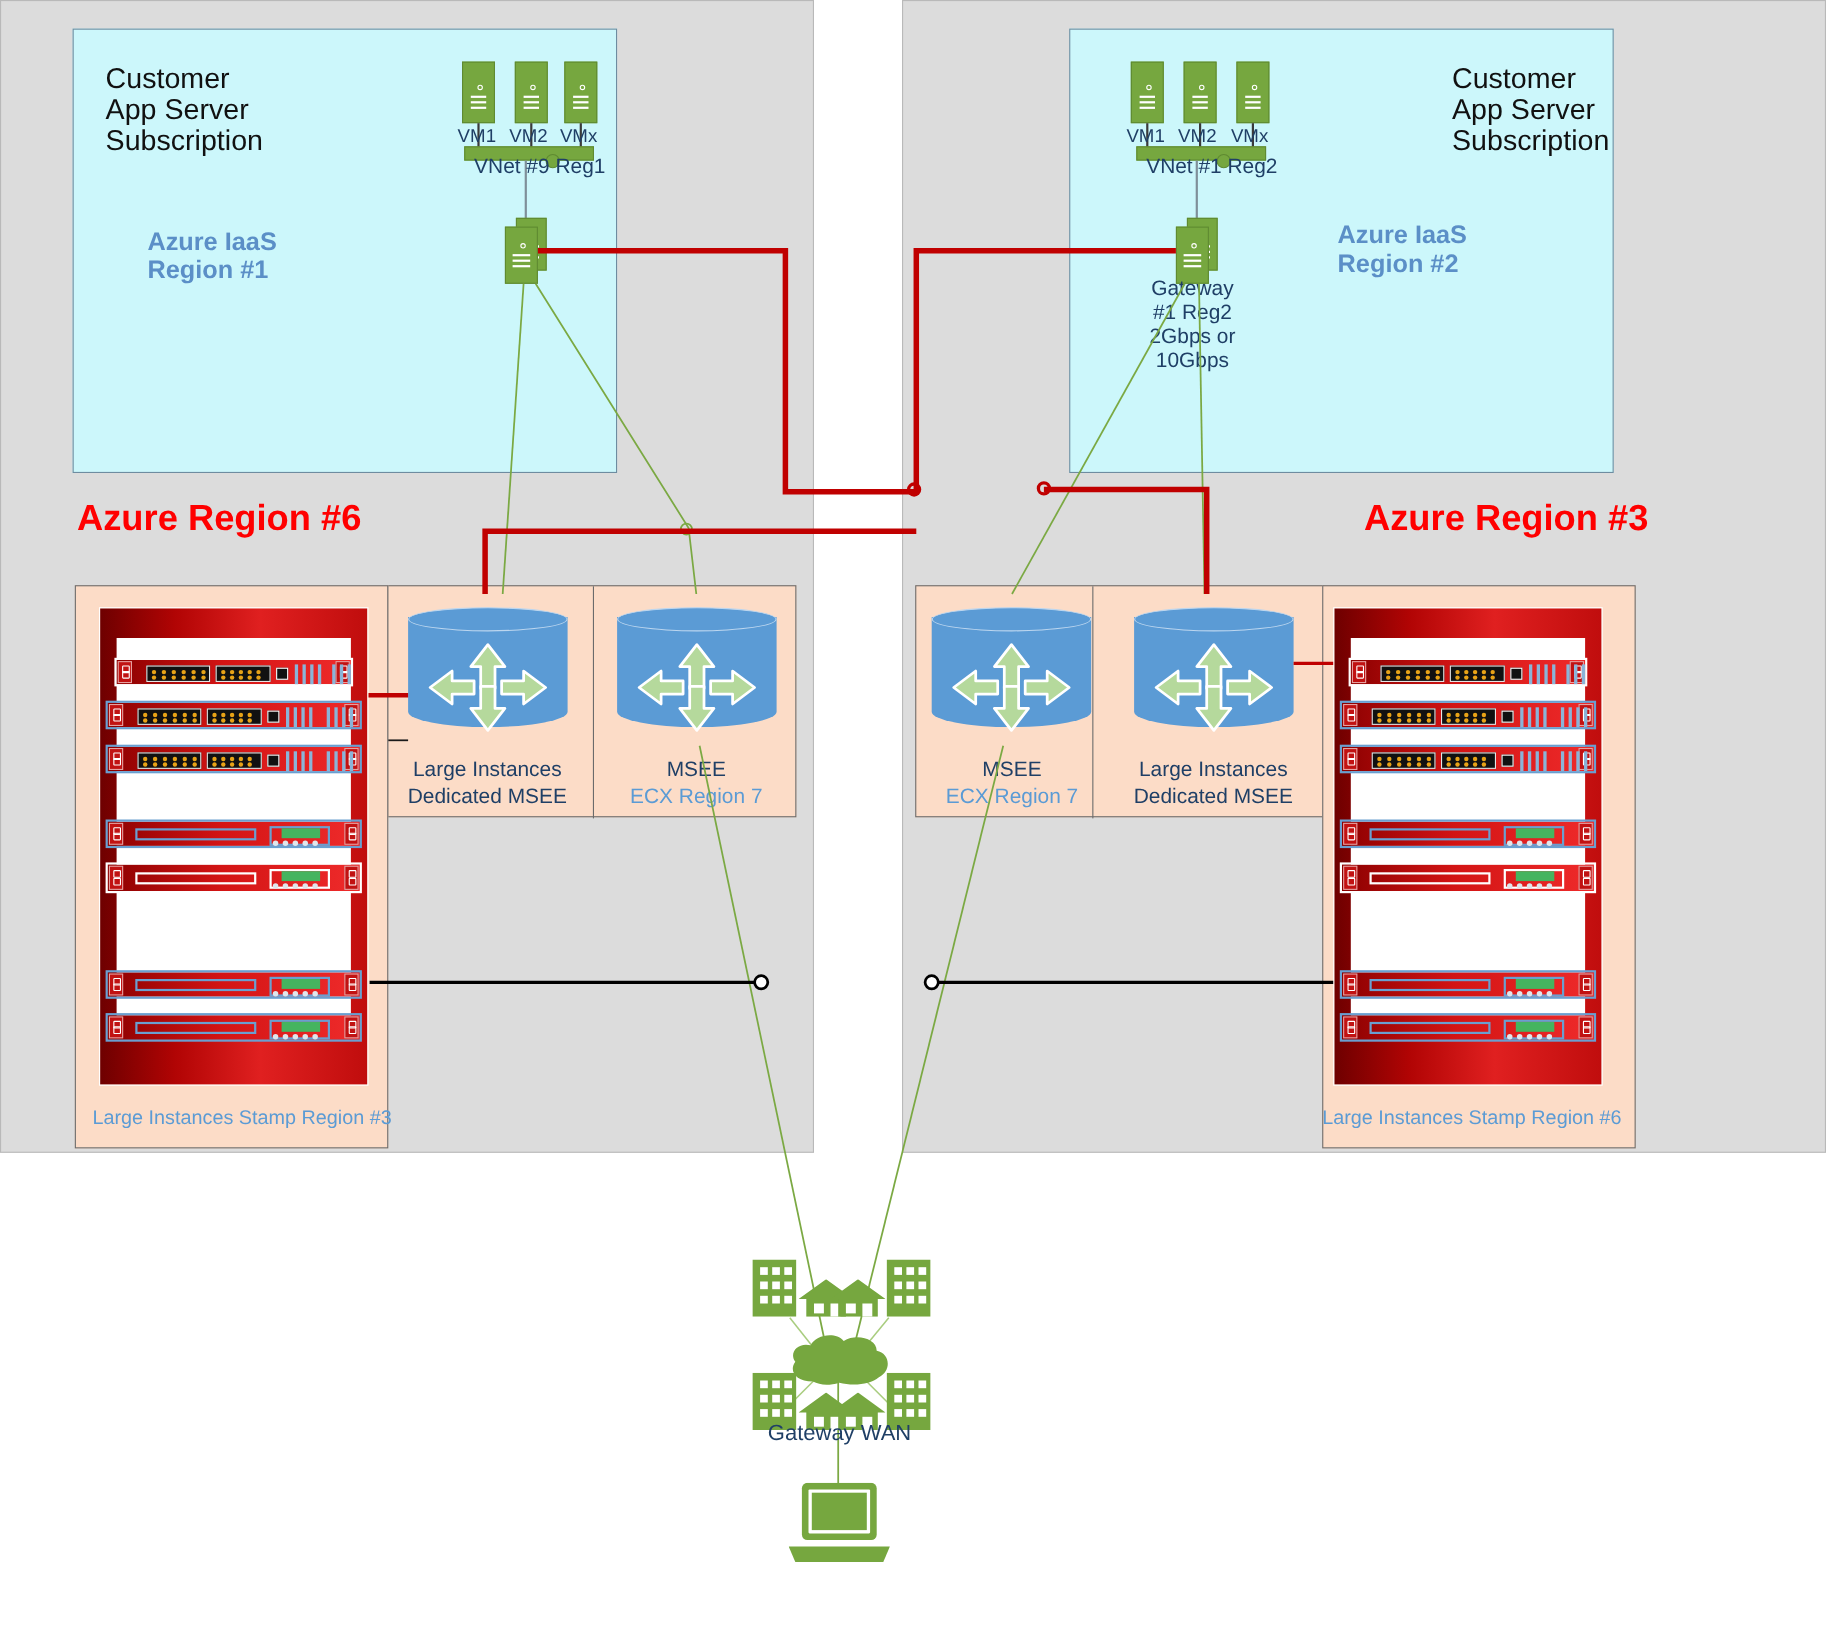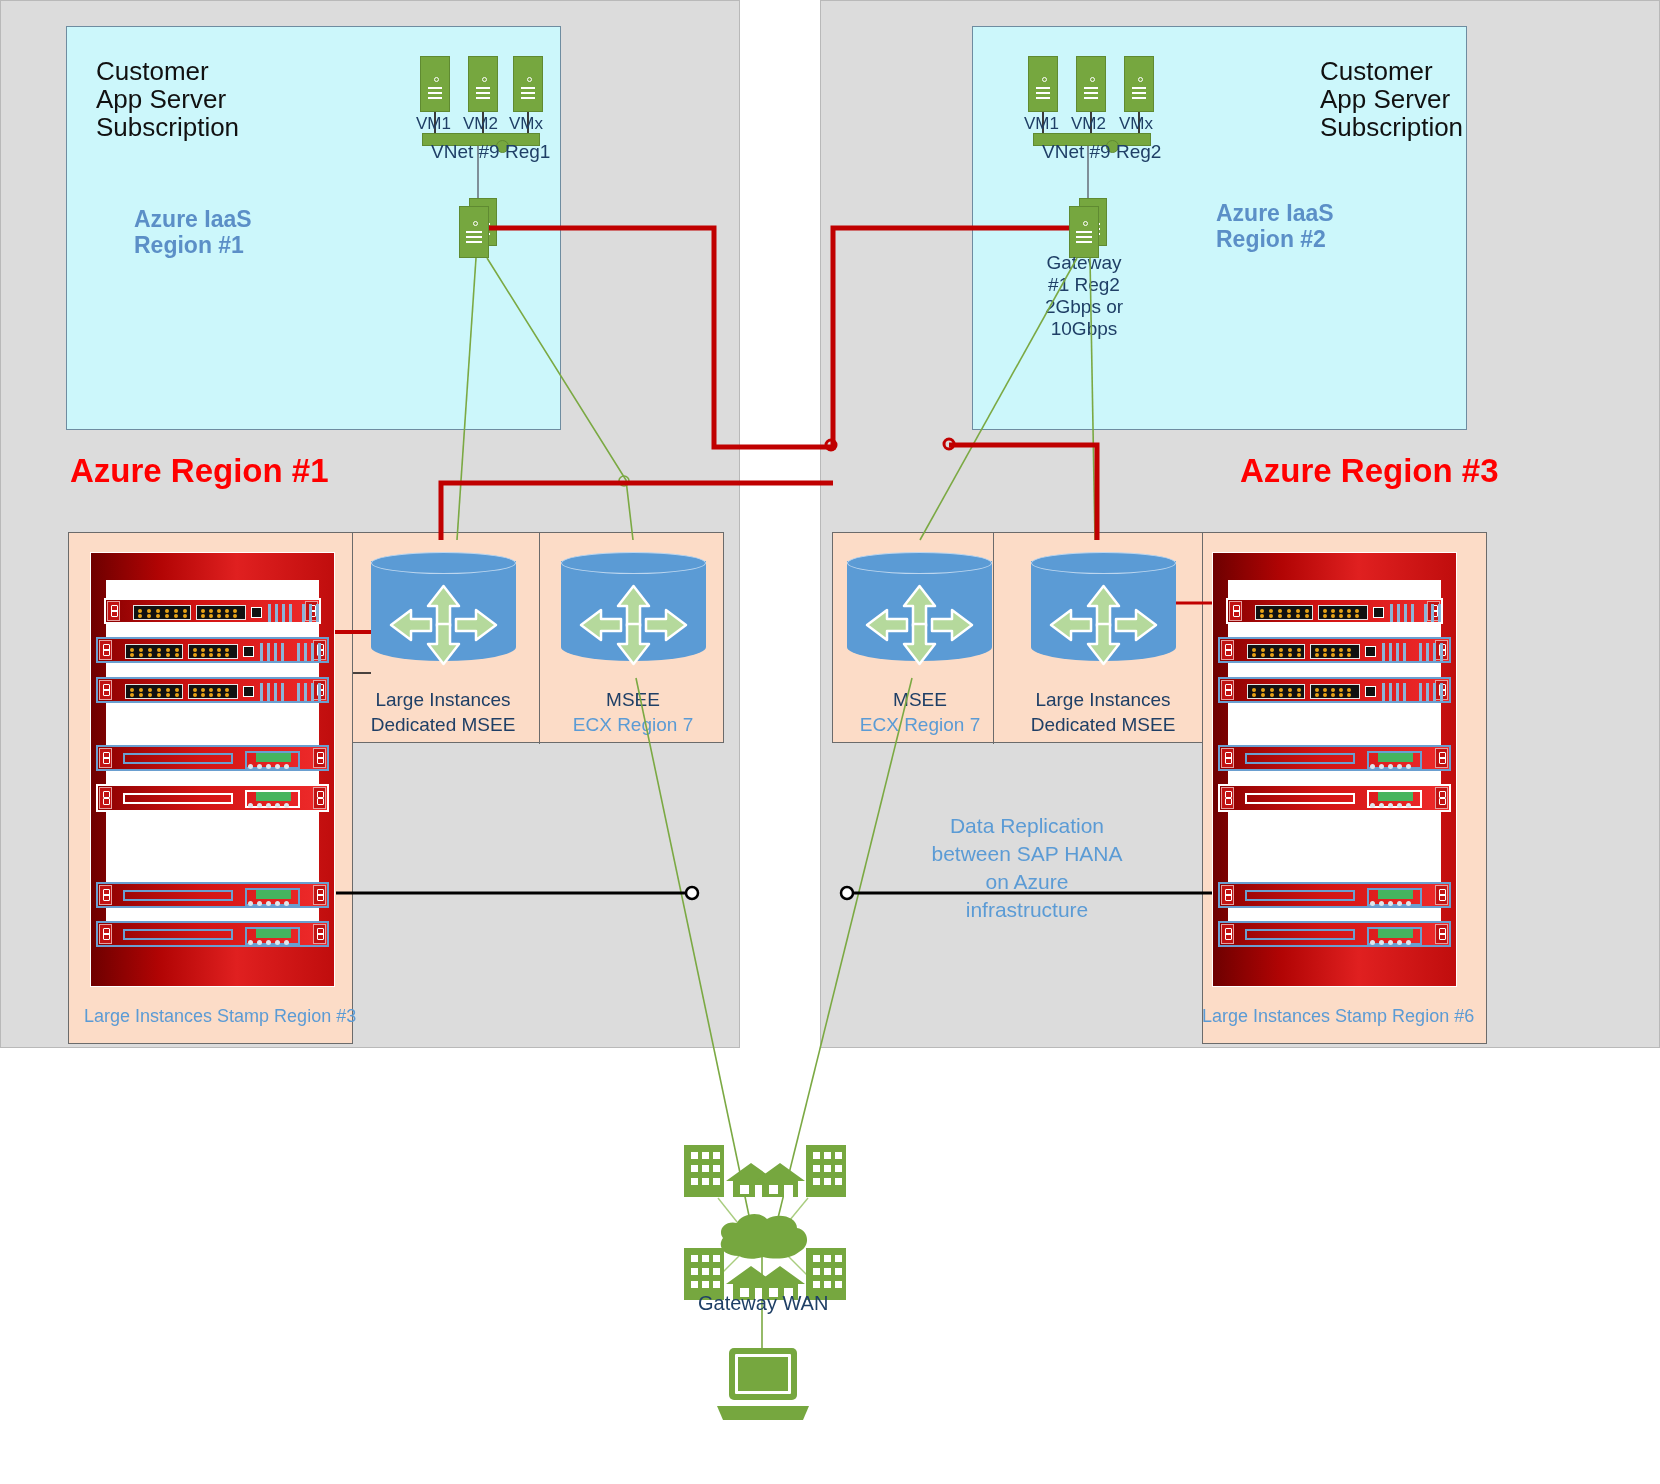--- a/index.html
+++ b/index.html
@@ -168,21 +168,21 @@
 Subscription</div>
   <div class="abs subs-title" style="left:1320px;top:58px;width:260px;">Customer
 App Server
 Subscription</div>
 
   <div class="abs iaas-title" style="left:134px;top:206px;width:230px;">Azure IaaS
 Region #1</div>
   <div class="abs iaas-title" style="left:1216px;top:200px;width:230px;">Azure IaaS
 Region #2</div>
 
-  <div class="abs region-heading" style="left:70px;top:452px;">Azure Region #1</div>
+  <div class="abs region-heading" style="left:70px;top:452px;">Azure Region #6</div>
   <div class="abs region-heading" style="left:1240px;top:452px;">Azure Region #3</div>
 
   <div class="abs vm" style="left:420px;top:56px;">
     <span class="dot"></span>
       <span class="bars">
         <i></i>
         <i></i>
         <i></i>
       </span>
   </div>
@@ -260,21 +260,21 @@
   <div class="abs vm-stem" style="left:1090px;top:112px;height:24px;"></div>
   <div class="abs vm-stem" style="left:1138px;top:112px;height:24px;"></div>
 
   <div class="abs vmlabel" style="left:1024px;top:114px;">VM1</div>
   <div class="abs vmlabel" style="left:1071px;top:114px;">VM2</div>
   <div class="abs vmlabel" style="left:1119px;top:114px;">VMx</div>
 
   <div class="abs vnet-bar" style="left:1033px;top:133px;width:118px;"></div>
   <div class="abs vnet-knob" style="left:1106px;top:140px;"></div>
   <div class="abs vnet-stem" style="left:1087px;top:146px;height:62px;"></div>
-  <div class="abs netlabel" style="left:1042px;top:141px;">VNet #9 Reg2</div>
+  <div class="abs netlabel" style="left:1042px;top:141px;">VNet #1 Reg2</div>
 
   <div class="abs gw-back" style="left:1079px;top:198px;">
     <span class="dot"></span>
       <span class="bars">
         <i></i>
         <i></i>
         <i></i>
       </span>
   </div>
   <div class="abs gw-front" style="left:1069px;top:206px;">
@@ -839,24 +839,20 @@
       <span class="miniled" style="left:150px;top:17px;width:48px;height:6px;">
         <u style="left:0"></u>
           <u style="left:9px"></u>
           <u style="left:18px"></u>
           <u style="left:27px"></u>
           <u style="left:36px"></u>
       </span>
     </div>
   </div>
 
-  <div class="repl-text" style="left:912px;top:812px;width:230px;">Data Replication
-between SAP HANA
-on Azure
-infrastructure</div>
 
   <svg class="lines">
 
     <path d="M476,258 L457,540" stroke="#7ba943" stroke-width="1.6" fill="none"></path>
 
     <path d="M487,258 L626,480 L633,540" stroke="#7ba943" stroke-width="1.6" fill="none"></path>
     <circle cx="624" cy="481" r="5" fill="none" stroke="#7ba943" stroke-width="1.6"></circle>
 
     <path d="M1077,258 L920,540" stroke="#7ba943" stroke-width="1.6" fill="none"></path>
 

